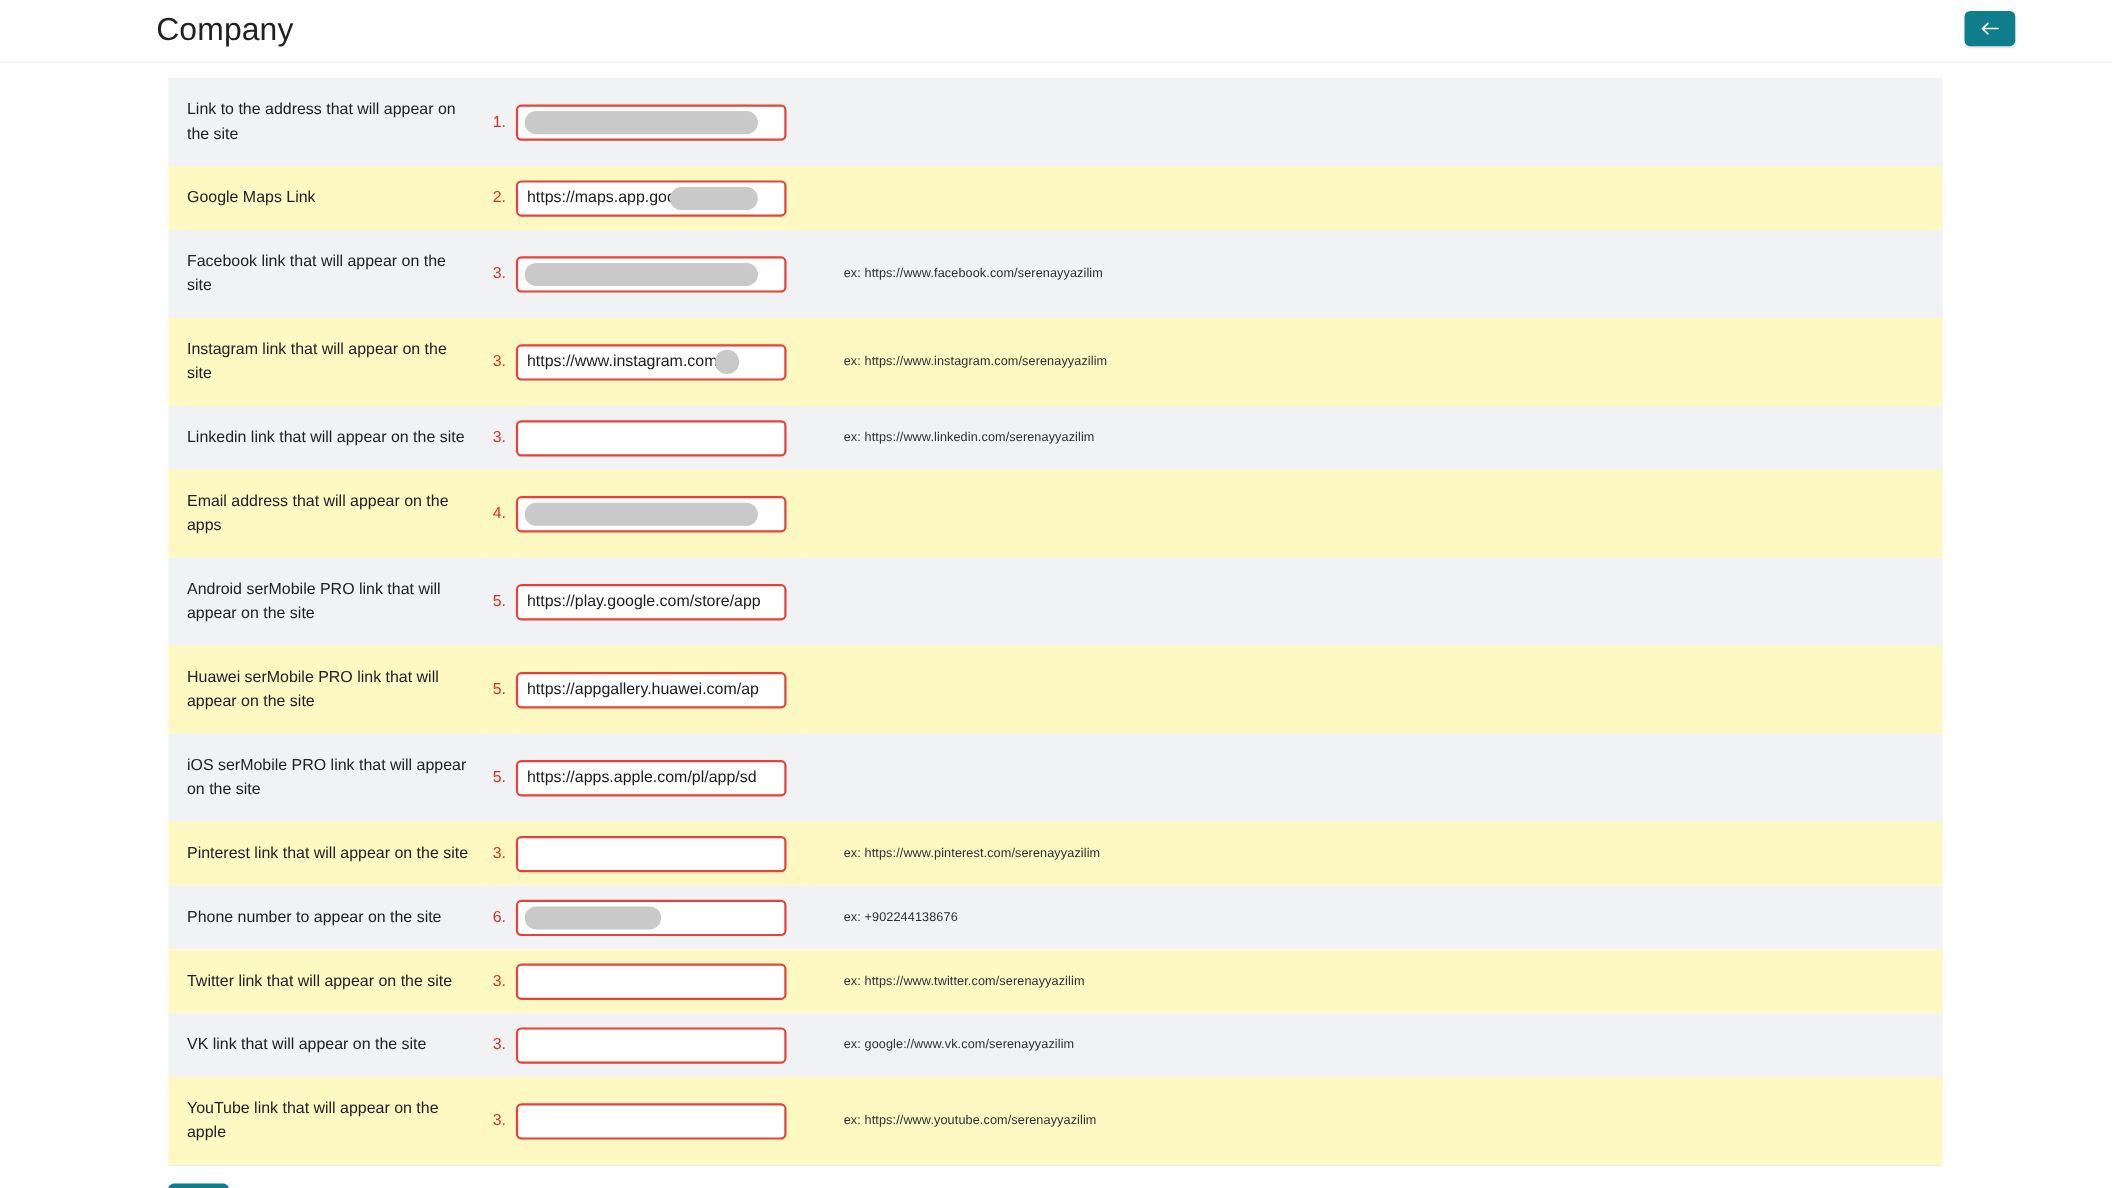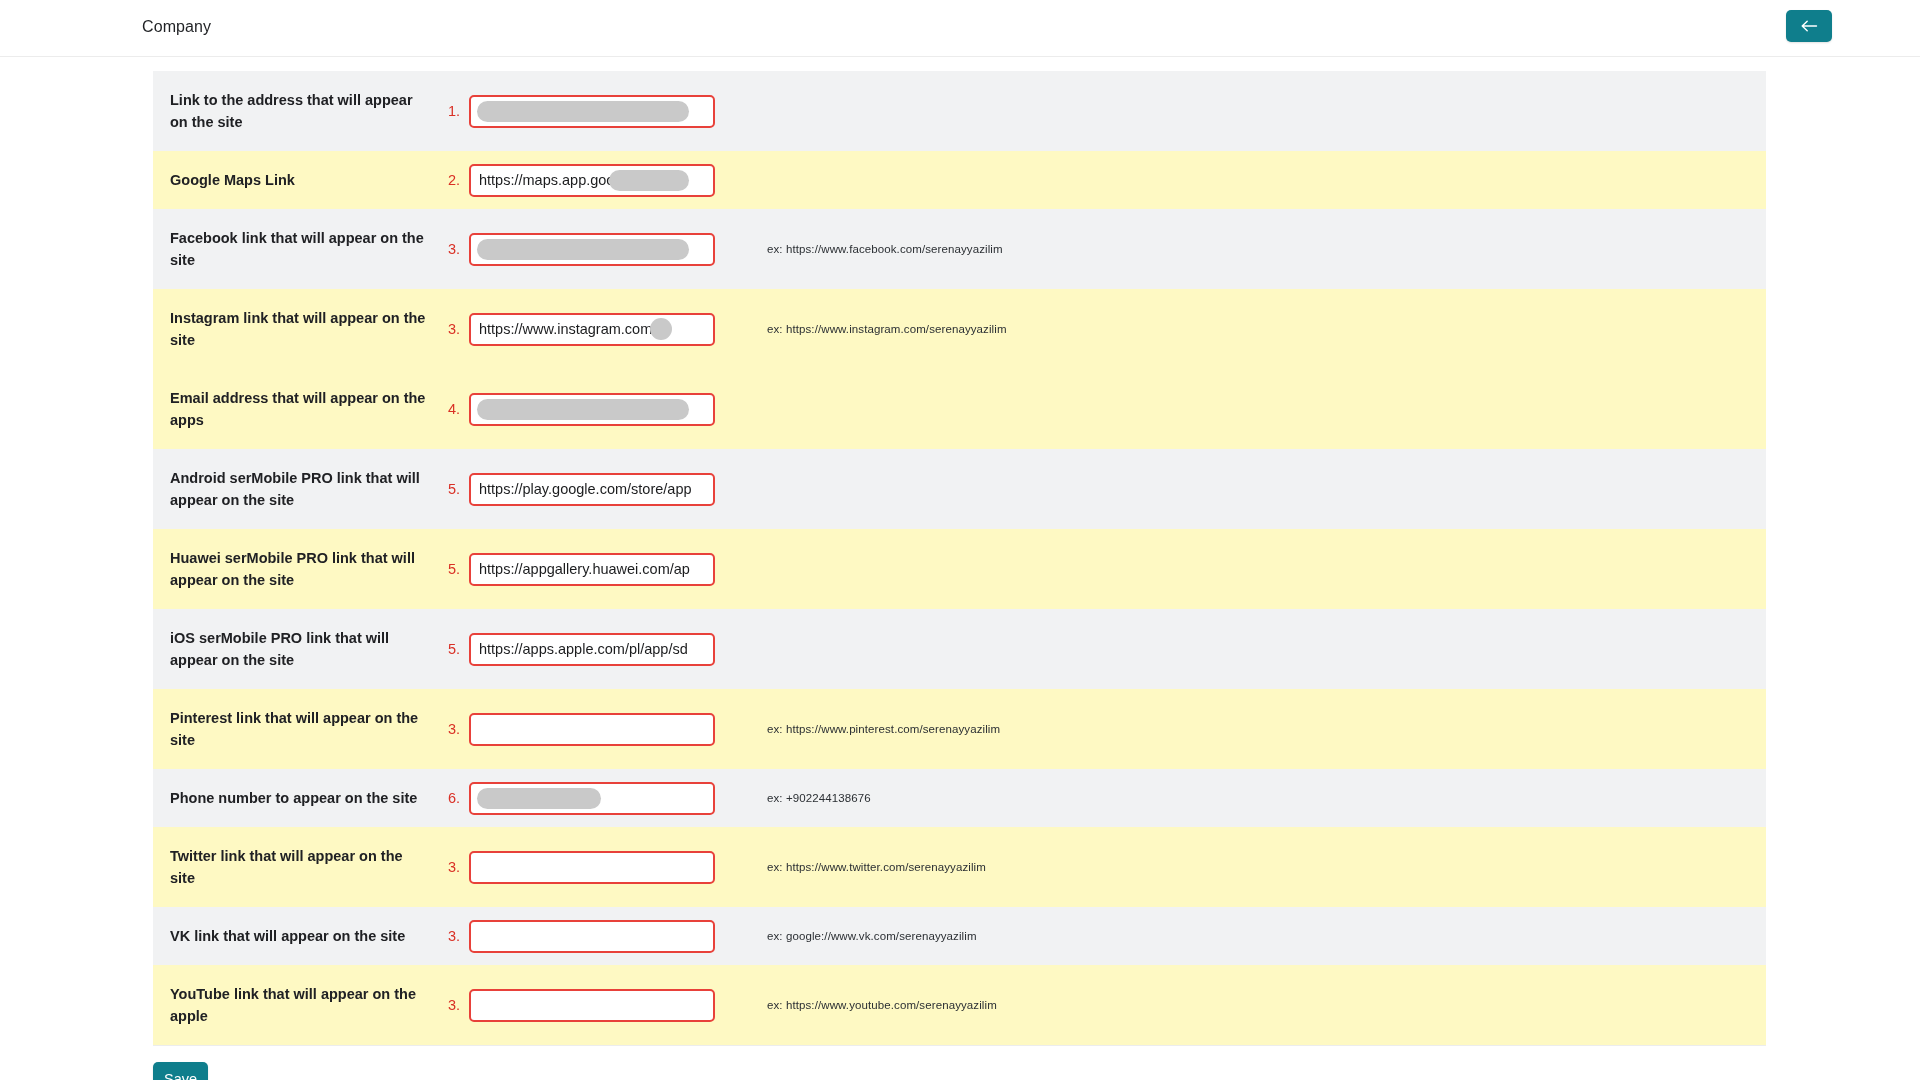--- a/index.html
+++ b/index.html
@@ -21,21 +21,21 @@
   
   .page-header {
     height: 57px;
     border-bottom: 1px solid #ececec;
     display: flex;
     align-items: center;
     padding: 0 88px 0 142px;
     position: relative;
   }
   .page-title {
-    font-size: 16px;
+    font-size: 29px;
     font-weight: 400;
     color: #1f2124;
     letter-spacing: 0.1px;
     line-height: 1;
     margin: 0;
     padding-bottom: 2px;
   }
   .back-button {
     position: absolute;
     right: 88px;
@@ -71,21 +71,20 @@
     display: table-cell;
     vertical-align: middle;
   }
 
   .cell-label {
     width: 288px;
     padding: 18px 14px 18px 17px;
     font-size: 14.5px;
     line-height: 22px;
     color: #202124;
-    font-weight: bold;
   }
   .cell-index {
     width: 28px;
     text-align: right;
     padding-right: 9px;
     font-size: 14.5px;
     color: #d93025;
     font-weight: 400;
     white-space: nowrap;
   }
@@ -213,20 +212,30 @@
           <div class="cell-label">Instagram link that will appear on the site</div>
           <div class="cell-index">3.</div>
           <div class="cell-input">
             <div class="input-shell">
               <input type="text" class="text-input" value="https://www.instagram.com/" style="">
               <span class="redact dot"></span>
             </div>
           </div>
           <div class="cell-hint">ex: https://www.instagram.com/serenayyazilim</div>
         </div>
+        <div class="form-row striped" style="display: table-row;">
+          <div class="cell-label">Linkedin link that will appear on the site</div>
+          <div class="cell-index">3.</div>
+          <div class="cell-input">
+            <div class="input-shell">
+              <input type="text" class="text-input" value="" style="">
+            </div>
+          </div>
+          <div class="cell-hint">ex: https://www.linkedin.com/serenayyazilim</div>
+        </div>
         <div class="form-row plain" style="display: table-row;">
           <div class="cell-label">Email address that will appear on the apps</div>
           <div class="cell-index">4.</div>
           <div class="cell-input">
             <div class="input-shell">
               <input type="text" class="text-input" value="" style="">
               <span class="redact full"></span>
             </div>
           </div>
           <div class="cell-hint"></div>

